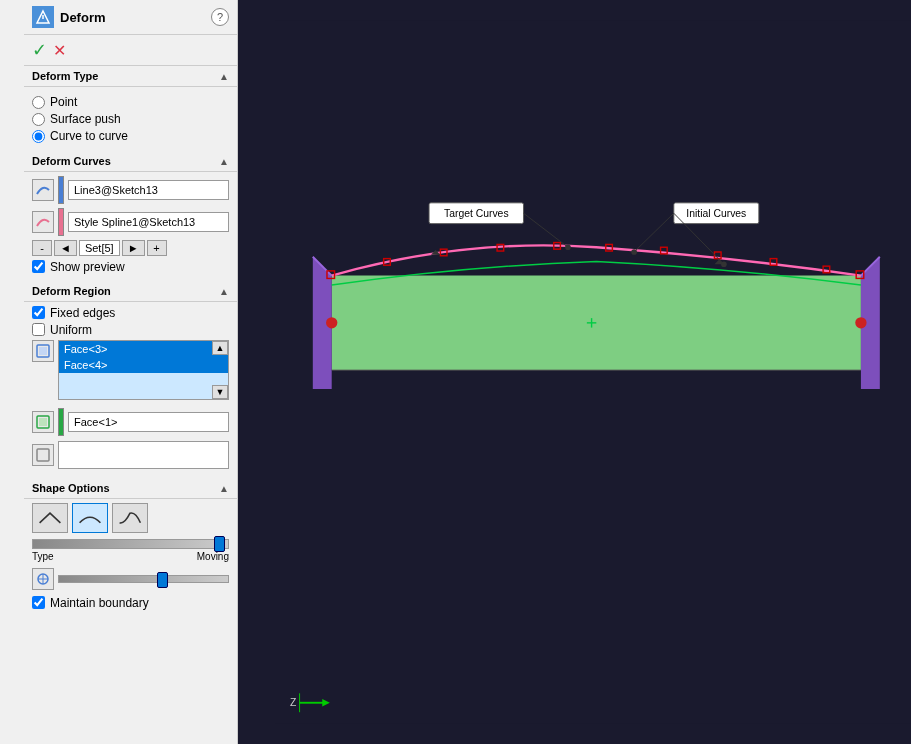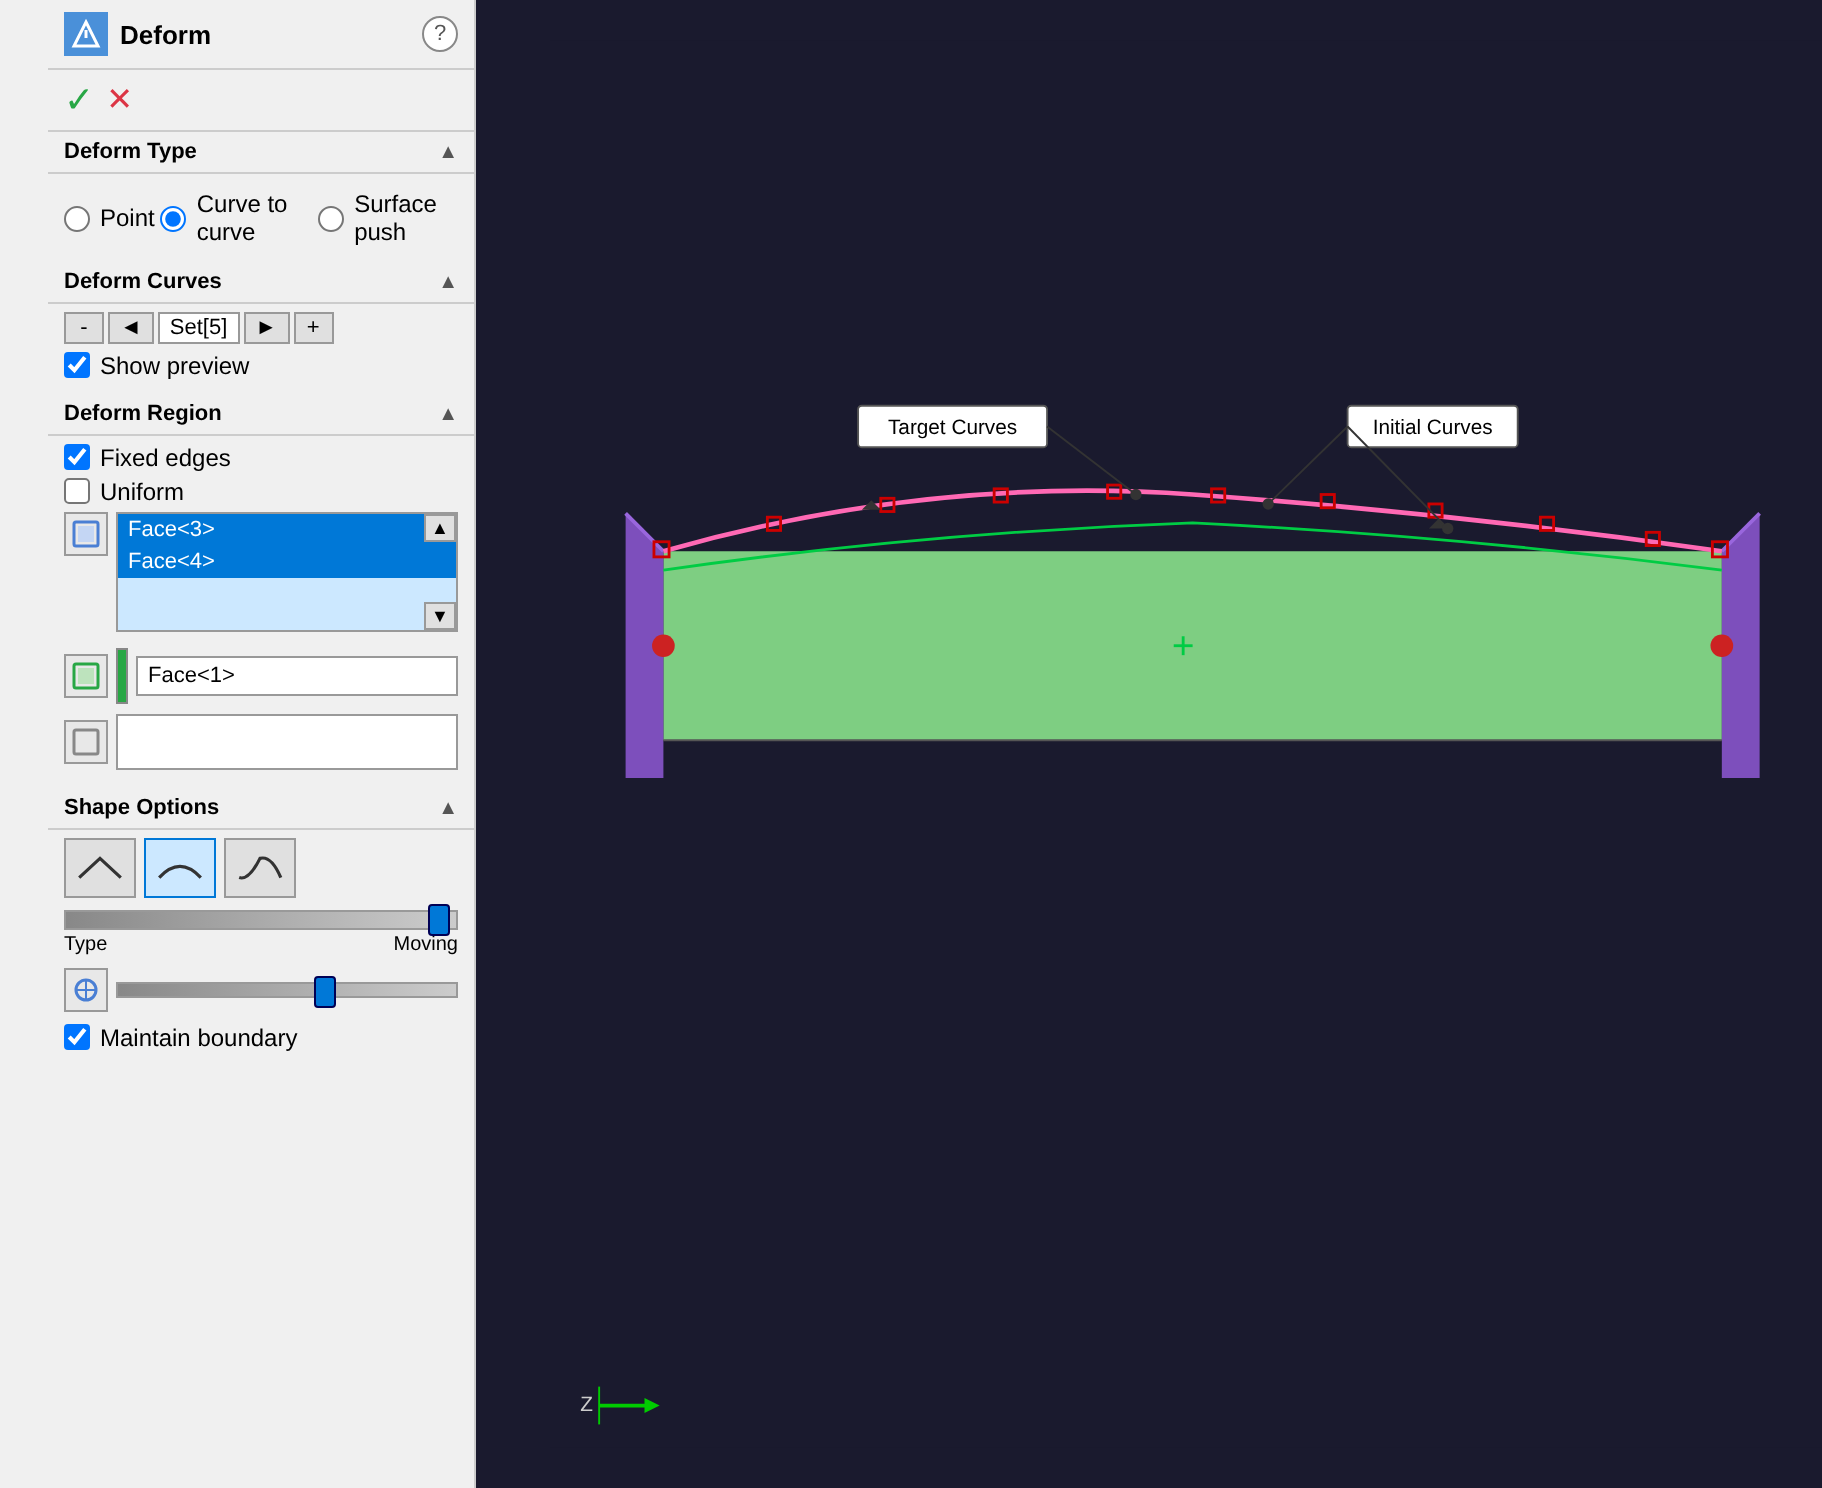--- a/index.html
+++ b/index.html
@@ -90,21 +90,21 @@
 
     
     .section-content {
       padding: 4px 8px;
       background: #f0f0f0;
     }
 
     
     .radio-group {
       display: flex;
-      flex-direction: row;
+      flex-direction: column;
       gap: 3px;
       padding: 4px 0;
     }
     .radio-item {
       display: flex;
       align-items: center;
       gap: 5px;
       cursor: pointer;
     }
     .radio-item input[type="radio"] {
@@ -329,35 +329,57 @@
       <span class="section-title">Deform Type</span>
       <span class="collapse-icon">▲</span>
     </div>
     <div class="section-content">
       <div class="radio-group">
         <label class="radio-item">
           <input type="radio" name="deform_type" style="">
           <span>Point</span>
         </label>
         <label class="radio-item">
+          <input type="radio" name="deform_type" style="">
+          <span>Surface push</span>
+        </label>
+        <label class="radio-item">
           <input type="radio" name="deform_type" checked="" style="">
           <span>Curve to curve</span>
         </label>
-        <label class="radio-item">
-          <input type="radio" name="deform_type" style="">
-          <span>Surface push</span>
-        </label>
       </div>
     </div>
 
     <div class="section-header">
       <span class="section-title">Deform Curves</span>
       <span class="collapse-icon">▲</span>
     </div>
     <div class="section-content">
+      <div class="curves-list">
+
+        <div class="curve-item">
+          <div class="icon-btn">
+            <svg width="16" height="16" viewBox="0 0 16 16">
+              <path d="M2,12 Q8,2 14,8" stroke="#4a7fd4" stroke-width="2" fill="none"></path>
+            </svg>
+          </div>
+          <div class="curve-color-bar" style="background:#4a7fd4;"></div>
+          <div class="curve-field">Line3@Sketch13</div>
+        </div>
+
+        <div class="curve-item">
+          <div class="icon-btn">
+            <svg width="16" height="16" viewBox="0 0 16 16">
+              <path d="M2,12 Q8,2 14,8" stroke="#e87090" stroke-width="2" fill="none"></path>
+            </svg>
+          </div>
+          <div class="curve-color-bar" style="background:#e87090;"></div>
+          <div class="curve-field">Style Spline1@Sketch13</div>
+        </div>
+      </div>
 
       <div class="set-controls">
         <button class="set-btn">-</button>
         <button class="set-btn">◄</button>
         <div class="set-label">Set[5]</div>
         <button class="set-btn">►</button>
         <button class="set-btn">+</button>
       </div>
 
       <label class="checkbox-item">

